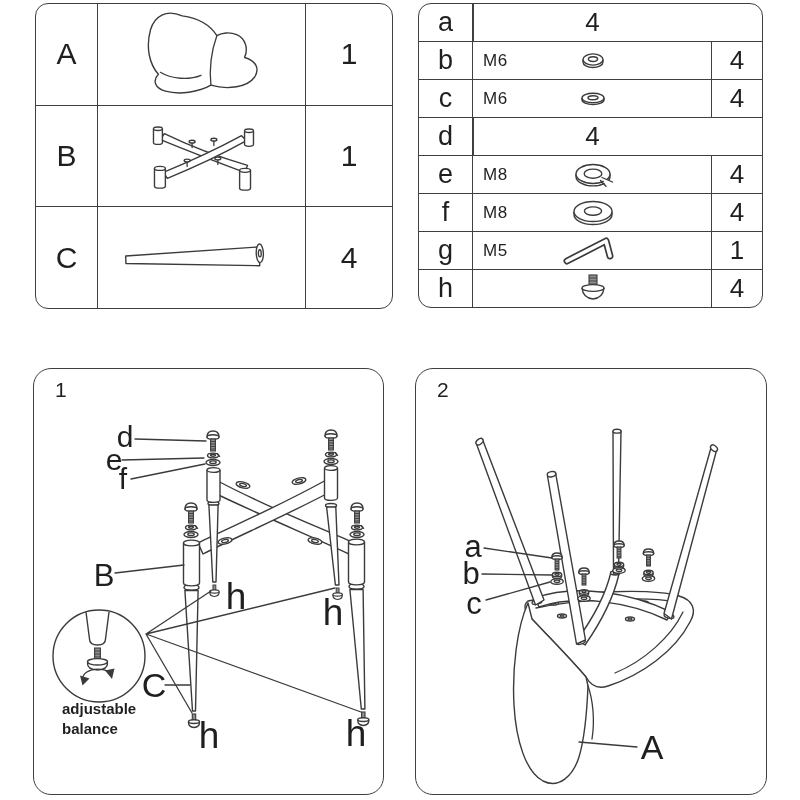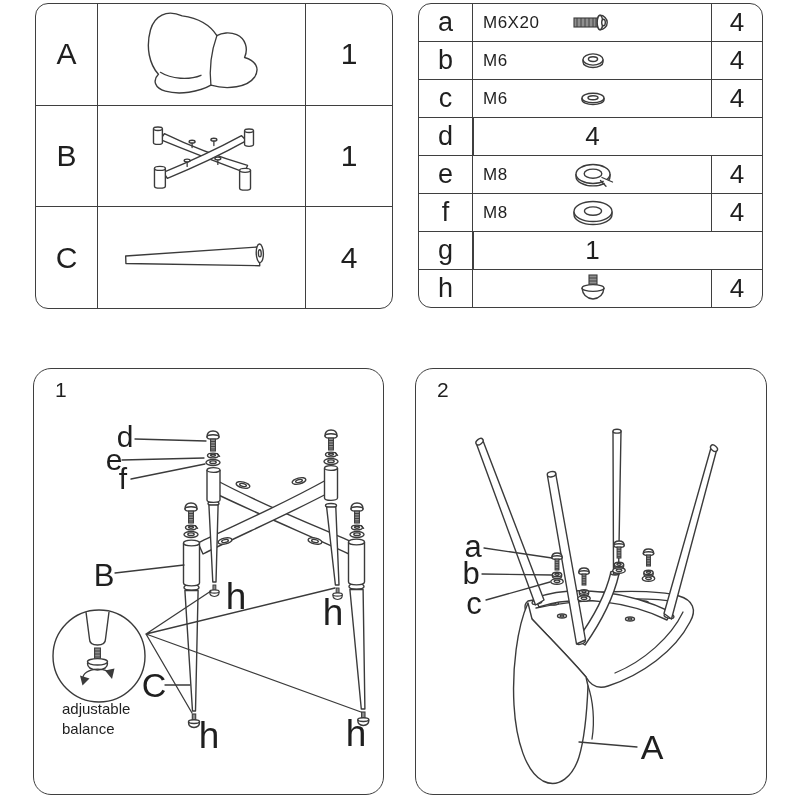--- a/index.html
+++ b/index.html
@@ -96,32 +96,20 @@
         </svg>
       </div>
       <div class="cell cqty">4</div>
     </div>
   </section>
 
   <section class="panel tbl hw tbl-right">
 
     <div class="trow">
       <div class="cell cletter">a</div>
-      <div class="cell cmid">
-        <span class="size">M6X20</span>
-        <svg width="238" height="37" viewBox="0 0 238 37">
-          <g transform="translate(131,18.5)">
-            <rect class="d" x="-30" y="-4.5" width="25" height="9"></rect>
-            <path class="t" d="M-27 -4.5 L-27 4.5 M-23 -4.5 L-23 4.5 M-19 -4.5 L-19 4.5 M-15 -4.5 L-15 4.5 M-11 -4.5 L-11 4.5 M-8 -4.5 L-8 4.5"></path>
-            <path class="w" d="M-4 -7.2 A7.2 7.2 0 0 1 -4 7.2 Z"></path>
-            <ellipse class="w" cx="-4" cy="0" rx="2.8" ry="7.2"></ellipse>
-            <ellipse class="w" cx="-0.5" cy="0" rx="1.8" ry="3.2"></ellipse>
-          </g>
-        </svg>
-      </div>
       <div class="cell cqty">4</div>
     </div>
 
     <div class="trow">
       <div class="cell cletter">b</div>
       <div class="cell cmid">
         <span class="size">M6</span>
         <svg width="238" height="37" viewBox="0 0 238 37">
           <g transform="translate(120,17.5)">
             <path class="w" d="M-10 0 L-10 2.4 A10 5.6 0 0 0 10 2.4 L10 0"></path>
@@ -180,20 +168,27 @@
             <ellipse class="w" cx="0" cy="0" rx="19" ry="10"></ellipse>
             <ellipse class="w" cx="0" cy="-0.4" rx="8.6" ry="4.2"></ellipse>
           </g>
         </svg>
       </div>
       <div class="cell cqty">4</div>
     </div>
 
     <div class="trow">
       <div class="cell cletter">g</div>
+      <div class="cell cmid">
+        <span class="size">M5</span>
+        <svg width="238" height="37" viewBox="0 0 238 37">
+          <path class="kout" d="M94 29 L133 9 L137 24"></path>
+          <path class="kin" d="M94 29 L133 9 L137 24"></path>
+        </svg>
+      </div>
       <div class="cell cqty">1</div>
     </div>
 
     <div class="trow">
       <div class="cell cletter">h</div>
       <div class="cell cmid">
         <span class="size"></span>
         <svg width="238" height="37" viewBox="0 0 238 37">
           <g transform="translate(120,20)">
             <rect class="d" x="-4" y="-15" width="8" height="13"></rect>
@@ -289,21 +284,21 @@
     <span class="step-num">1</span>
     <span class="lbl" style="left:91px;top:68px;font-size:30px;">d</span>
     <span class="lbl" style="left:80px;top:91px;font-size:30px;">e</span>
     <span class="lbl" style="left:89px;top:110px;font-size:30px;">f</span>
     <span class="lbl" style="left:70px;top:206px;font-size:31px;">B</span>
     <span class="lbl" style="left:120px;top:316px;font-size:34px;">C</span>
     <span class="lbl" style="left:202px;top:227px;font-size:37px;">h</span>
     <span class="lbl" style="left:299px;top:243px;font-size:37px;">h</span>
     <span class="lbl" style="left:175px;top:366px;font-size:37px;">h</span>
     <span class="lbl" style="left:322px;top:364px;font-size:37px;">h</span>
-    <span class="note" style="left:28px;top:330px;width:115px;">adjustable balance</span>
+    <span class="note" style="left:28px;top:330px;width:115px;font-weight:bold;">adjustable balance</span>
   </section>
 
   <section class="panel step2">
     <svg class="dia" width="349" height="424" viewBox="0 0 349 424">
       <defs>
         <g id="screwA">
           <path class="w" d="M-5.2 4.6 Q-5.2 0 0 0 Q5.2 0 5.2 4.6 Z"></path>
           <ellipse class="w" cx="0" cy="4.6" rx="5.2" ry="1.9"></ellipse>
           <rect class="d" x="-1.9" y="6" width="3.8" height="11"></rect>
           <path class="t" d="M-1.9 8.2 L1.9 8.2 M-1.9 10.6 L1.9 10.6 M-1.9 13 L1.9 13 M-1.9 15.4 L1.9 15.4"></path>

